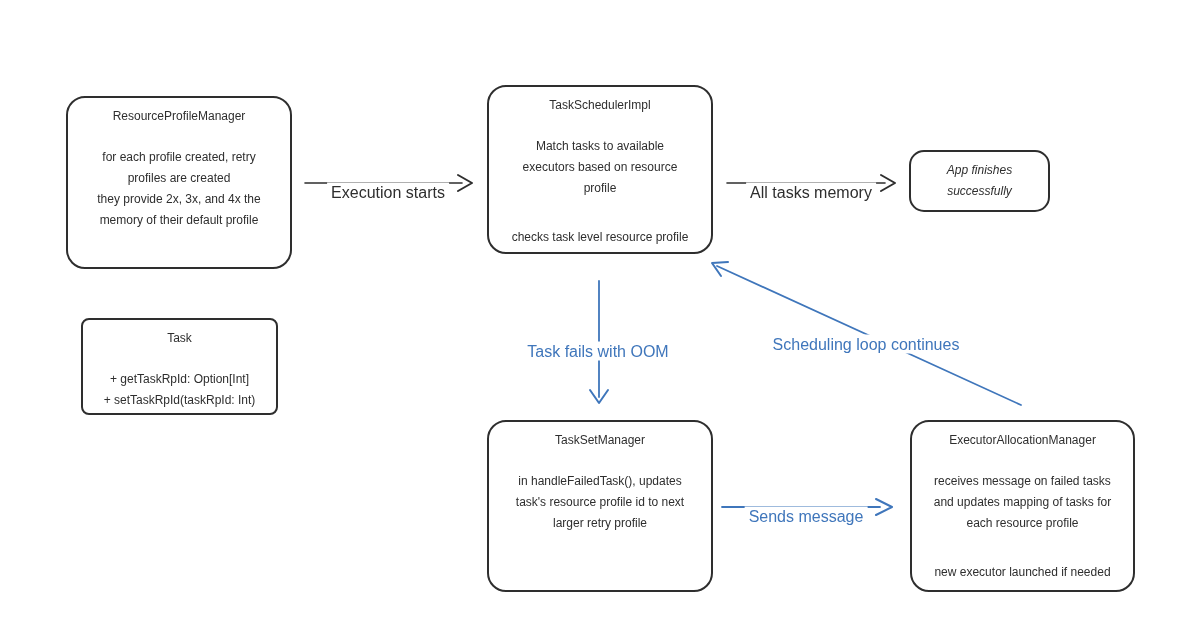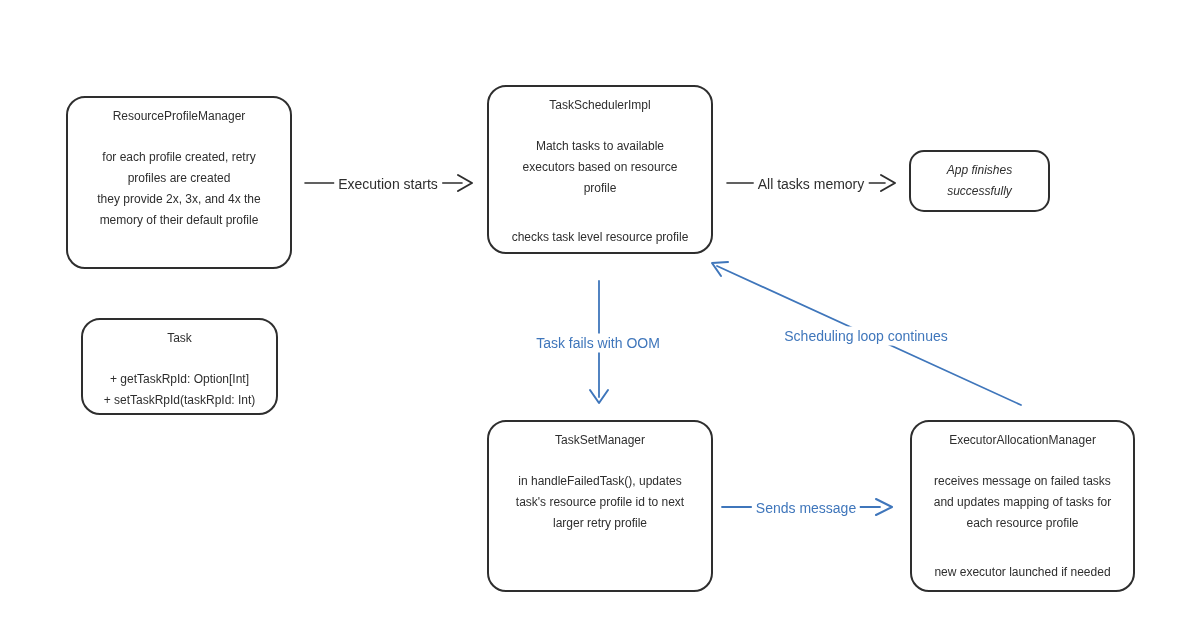--- a/index.html
+++ b/index.html
@@ -36,32 +36,33 @@
     background: transparent;
   }
   .node-title { white-space: pre-line; }
   .node-body  { margin-top: 20px; white-space: pre-line; }
   .node-note  { margin-top: 28px; white-space: nowrap; }
 
   #node-rpm  { left: 66px;  top: 96px;  width: 226px; height: 173px; }
   #node-tsi  { left: 487px; top: 85px;  width: 226px; height: 169px; }
   #node-app  { left: 909px; top: 150px; width: 141px; height: 62px; border-radius: 15px; justify-content: center; padding: 4px; }
   #node-app .node-body { margin-top: 0; font-style: italic; }
-  #node-task { left: 81px;  top: 318px; width: 197px; height: 97px; }
+  #node-task { left: 81px;  top: 318px; width: 197px; height: 97px; border-radius: 8px; }
   #node-tsm  { left: 487px; top: 420px; width: 226px; height: 172px; }
   #node-eam  { left: 910px; top: 420px; width: 225px; height: 172px; }
 
   .edge-label {
     position: absolute;
     transform: translate(-50%, -50%);
     background: var(--background, #ffffff);
     padding: 1px 4px;
-    font-size: 14px;
+    font-size: 16px;
     line-height: 17px;
     white-space: nowrap;
+    margin-top: 8px;
   }
   .edge-label.accent { color: var(--accent, #3f76bb); }
 
   #label-exec  { left: 388px; top: 184px; }
   #label-all   { left: 811px; top: 184px; }
   #label-fails { left: 598px; top: 343px; }
   #label-sends { left: 806px; top: 508px; }
   #label-sched { left: 866px; top: 336px; }
 </style>
 </head>

